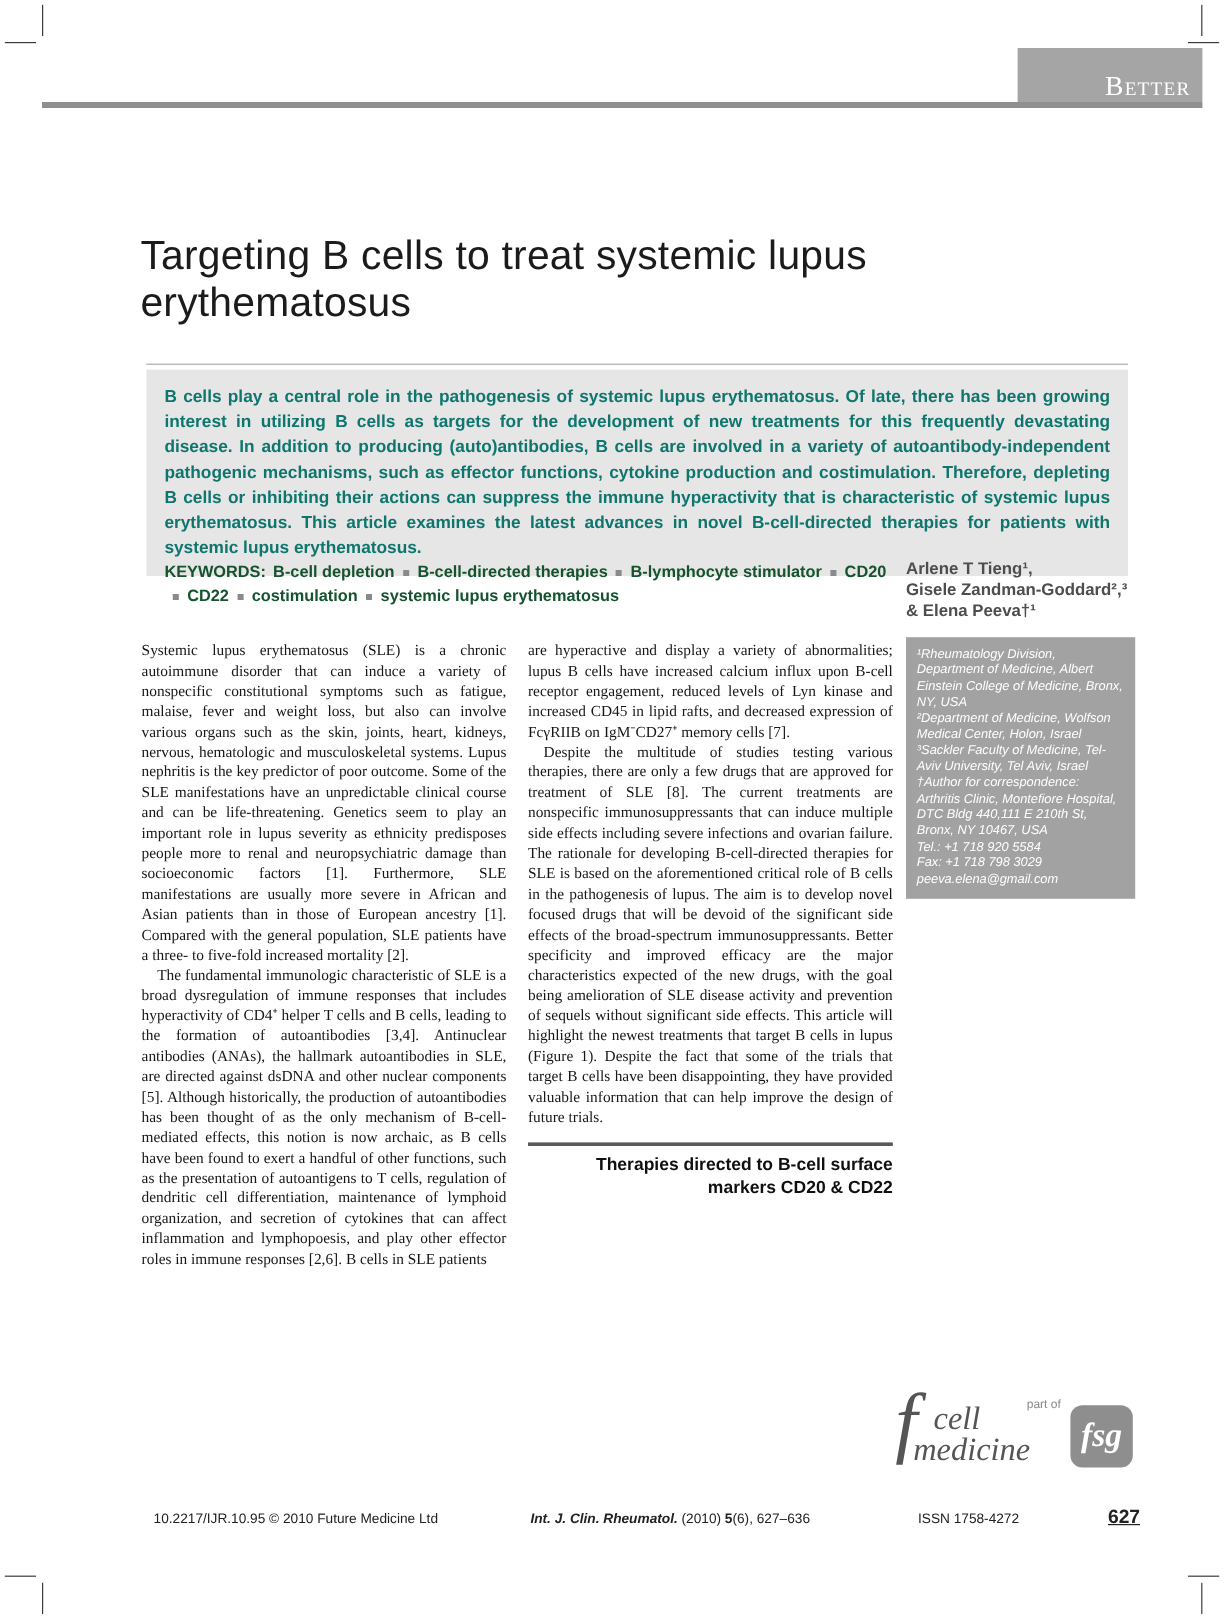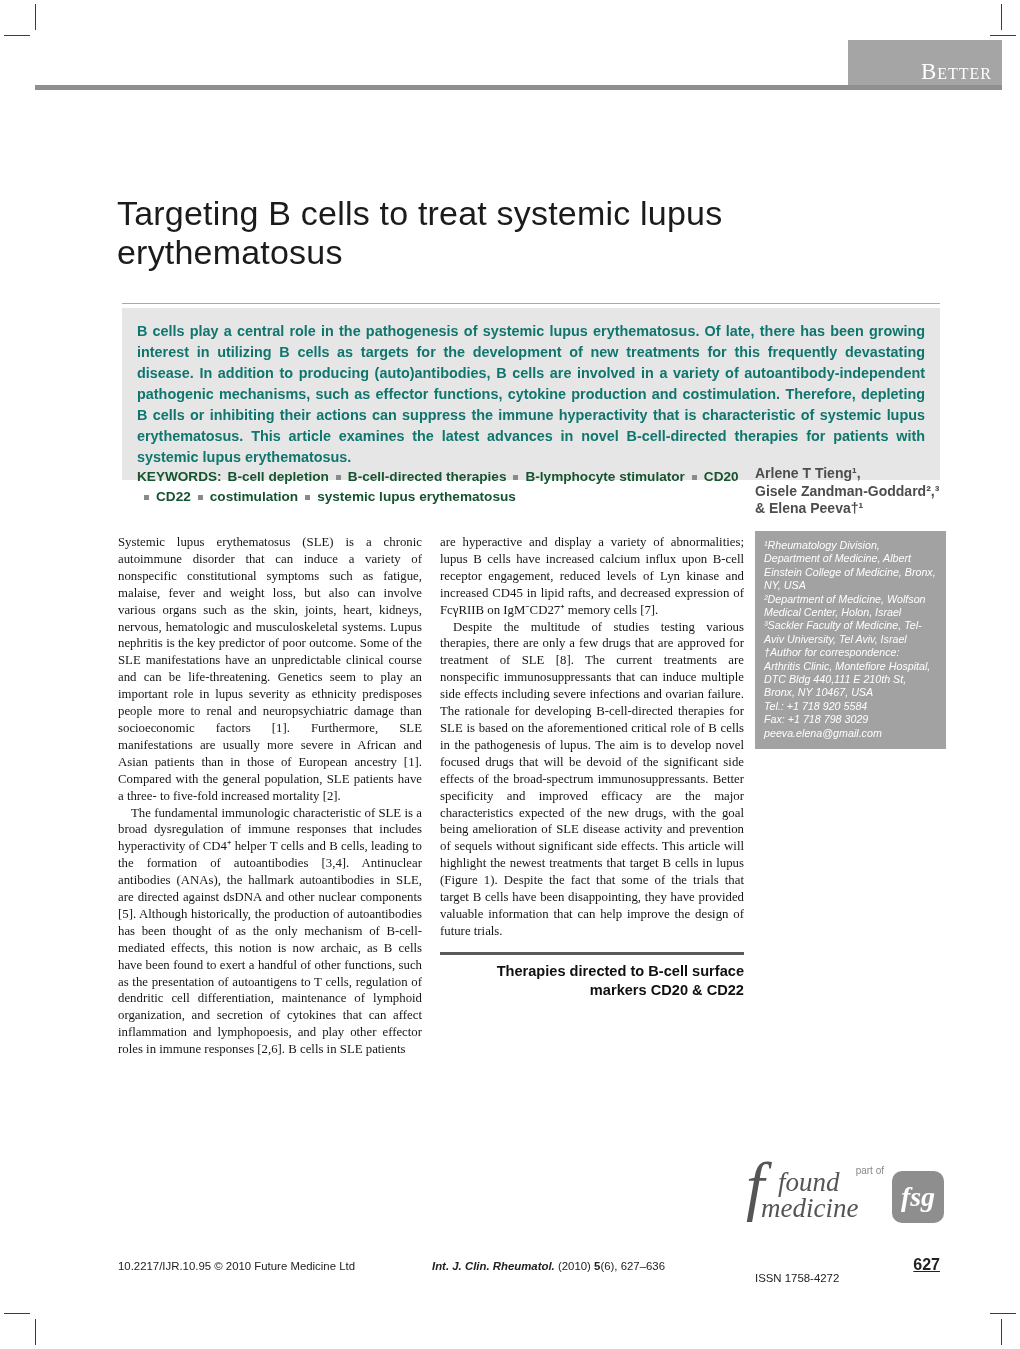--- a/index.html
+++ b/index.html
@@ -68,27 +68,27 @@
   .fm-words { position:absolute; left:32px; top:6px; font-style:italic; }
   .fm-w1 { display:block; font-size:27px; line-height:26px; }
   .fm-w2 { display:block; font-size:27px; line-height:26px; margin-left:-17px; }
   .fm-partof { position:absolute; right:60px; top:2px; font-family:"Liberation Sans", sans-serif;
     font-size:10px; font-style:normal; color:#888888; }
   .fm-fsg { position:absolute; right:0; top:8px; width:52px; height:52px; background:#8e8e8e;
     border-radius:10px; color:#ffffff; font-style:italic; font-weight:bold; font-size:28px;
     display:flex; align-items:center; justify-content:center; }
 
   
-  .page-footer { position:absolute; left:118px; top:1256px; width:822px; height:28px;
+  .page-footer { position:absolute; left:128px; top:1256px; width:822px; height:28px;
     font-size:11.4px; color:#222222; }
   .f-doi { position:absolute; left:0; top:4px; }
   .f-cite { position:absolute; left:314px; top:4px; white-space:nowrap; }
   .f-cite .jt { font-weight:bold; font-style:italic; }
   .f-cite .vol { font-weight:bold; }
-  .f-issn { position:absolute; left:637px; top:4px;margin-top:12px; }
+  .f-issn { position:absolute; left:637px; top:4px; }
   .f-page { position:absolute; right:0; top:0; font-weight:bold; font-size:16px;text-decoration:underline; }
 </style>
 </head>
 <body>
 
 <div class="page">
 
   <div class="crop v" style="left:35px; top:4px;"></div>
   <div class="crop h" style="left:4px; top:35px;"></div>
   <div class="crop v" style="left:1001px; top:4px;"></div>
@@ -140,21 +140,21 @@
     <p class="indent">Despite the multitude of studies testing various therapies, there are only a few drugs that are approved for treatment of SLE [8]. The current treatments are nonspecific immunosuppressants that can induce multiple side effects including severe infections and ovarian failure. The rationale for developing B-cell-directed therapies for SLE is based on the aforementioned critical role of B cells in the pathogenesis of lupus. The aim is to develop novel focused drugs that will be devoid of the significant side effects of the broad-spectrum immunosuppressants. Better specificity and improved efficacy are the major characteristics expected of the new drugs, with the goal being amelioration of SLE disease activity and prevention of sequels without significant side effects. This article will highlight the newest treatments that target B cells in lupus (Figure 1). Despite the fact that some of the trials that target B cells have been disappointing, they have provided valuable information that can help improve the design of future trials.</p>
     <div class="section-head">
       <div class="section-rule"></div>
       <div class="section-title">Therapies directed to B-cell surface markers CD20 &amp; CD22</div>
     </div>
   </div>
 
   <div class="fm-logo">
     <span class="fm-f">f</span>
     <span class="fm-words">
-      <span class="fm-w1">found</span>
+      <span class="fm-w1">cell</span>
       <span class="fm-w2">medicine</span>
     </span>
     <span class="fm-partof">part of</span>
     <span class="fm-fsg">fsg</span>
   </div>
 
   <div class="page-footer">
     <span class="f-doi">10.2217/IJR.10.95 © 2010 Future Medicine Ltd</span>
     <span class="f-cite"><span class="jt">Int. J. Clin. Rheumatol.</span><span> (2010) </span><span class="vol">5</span><span>(6), 627–636</span></span>
     <span class="f-issn">ISSN 1758-4272</span>

